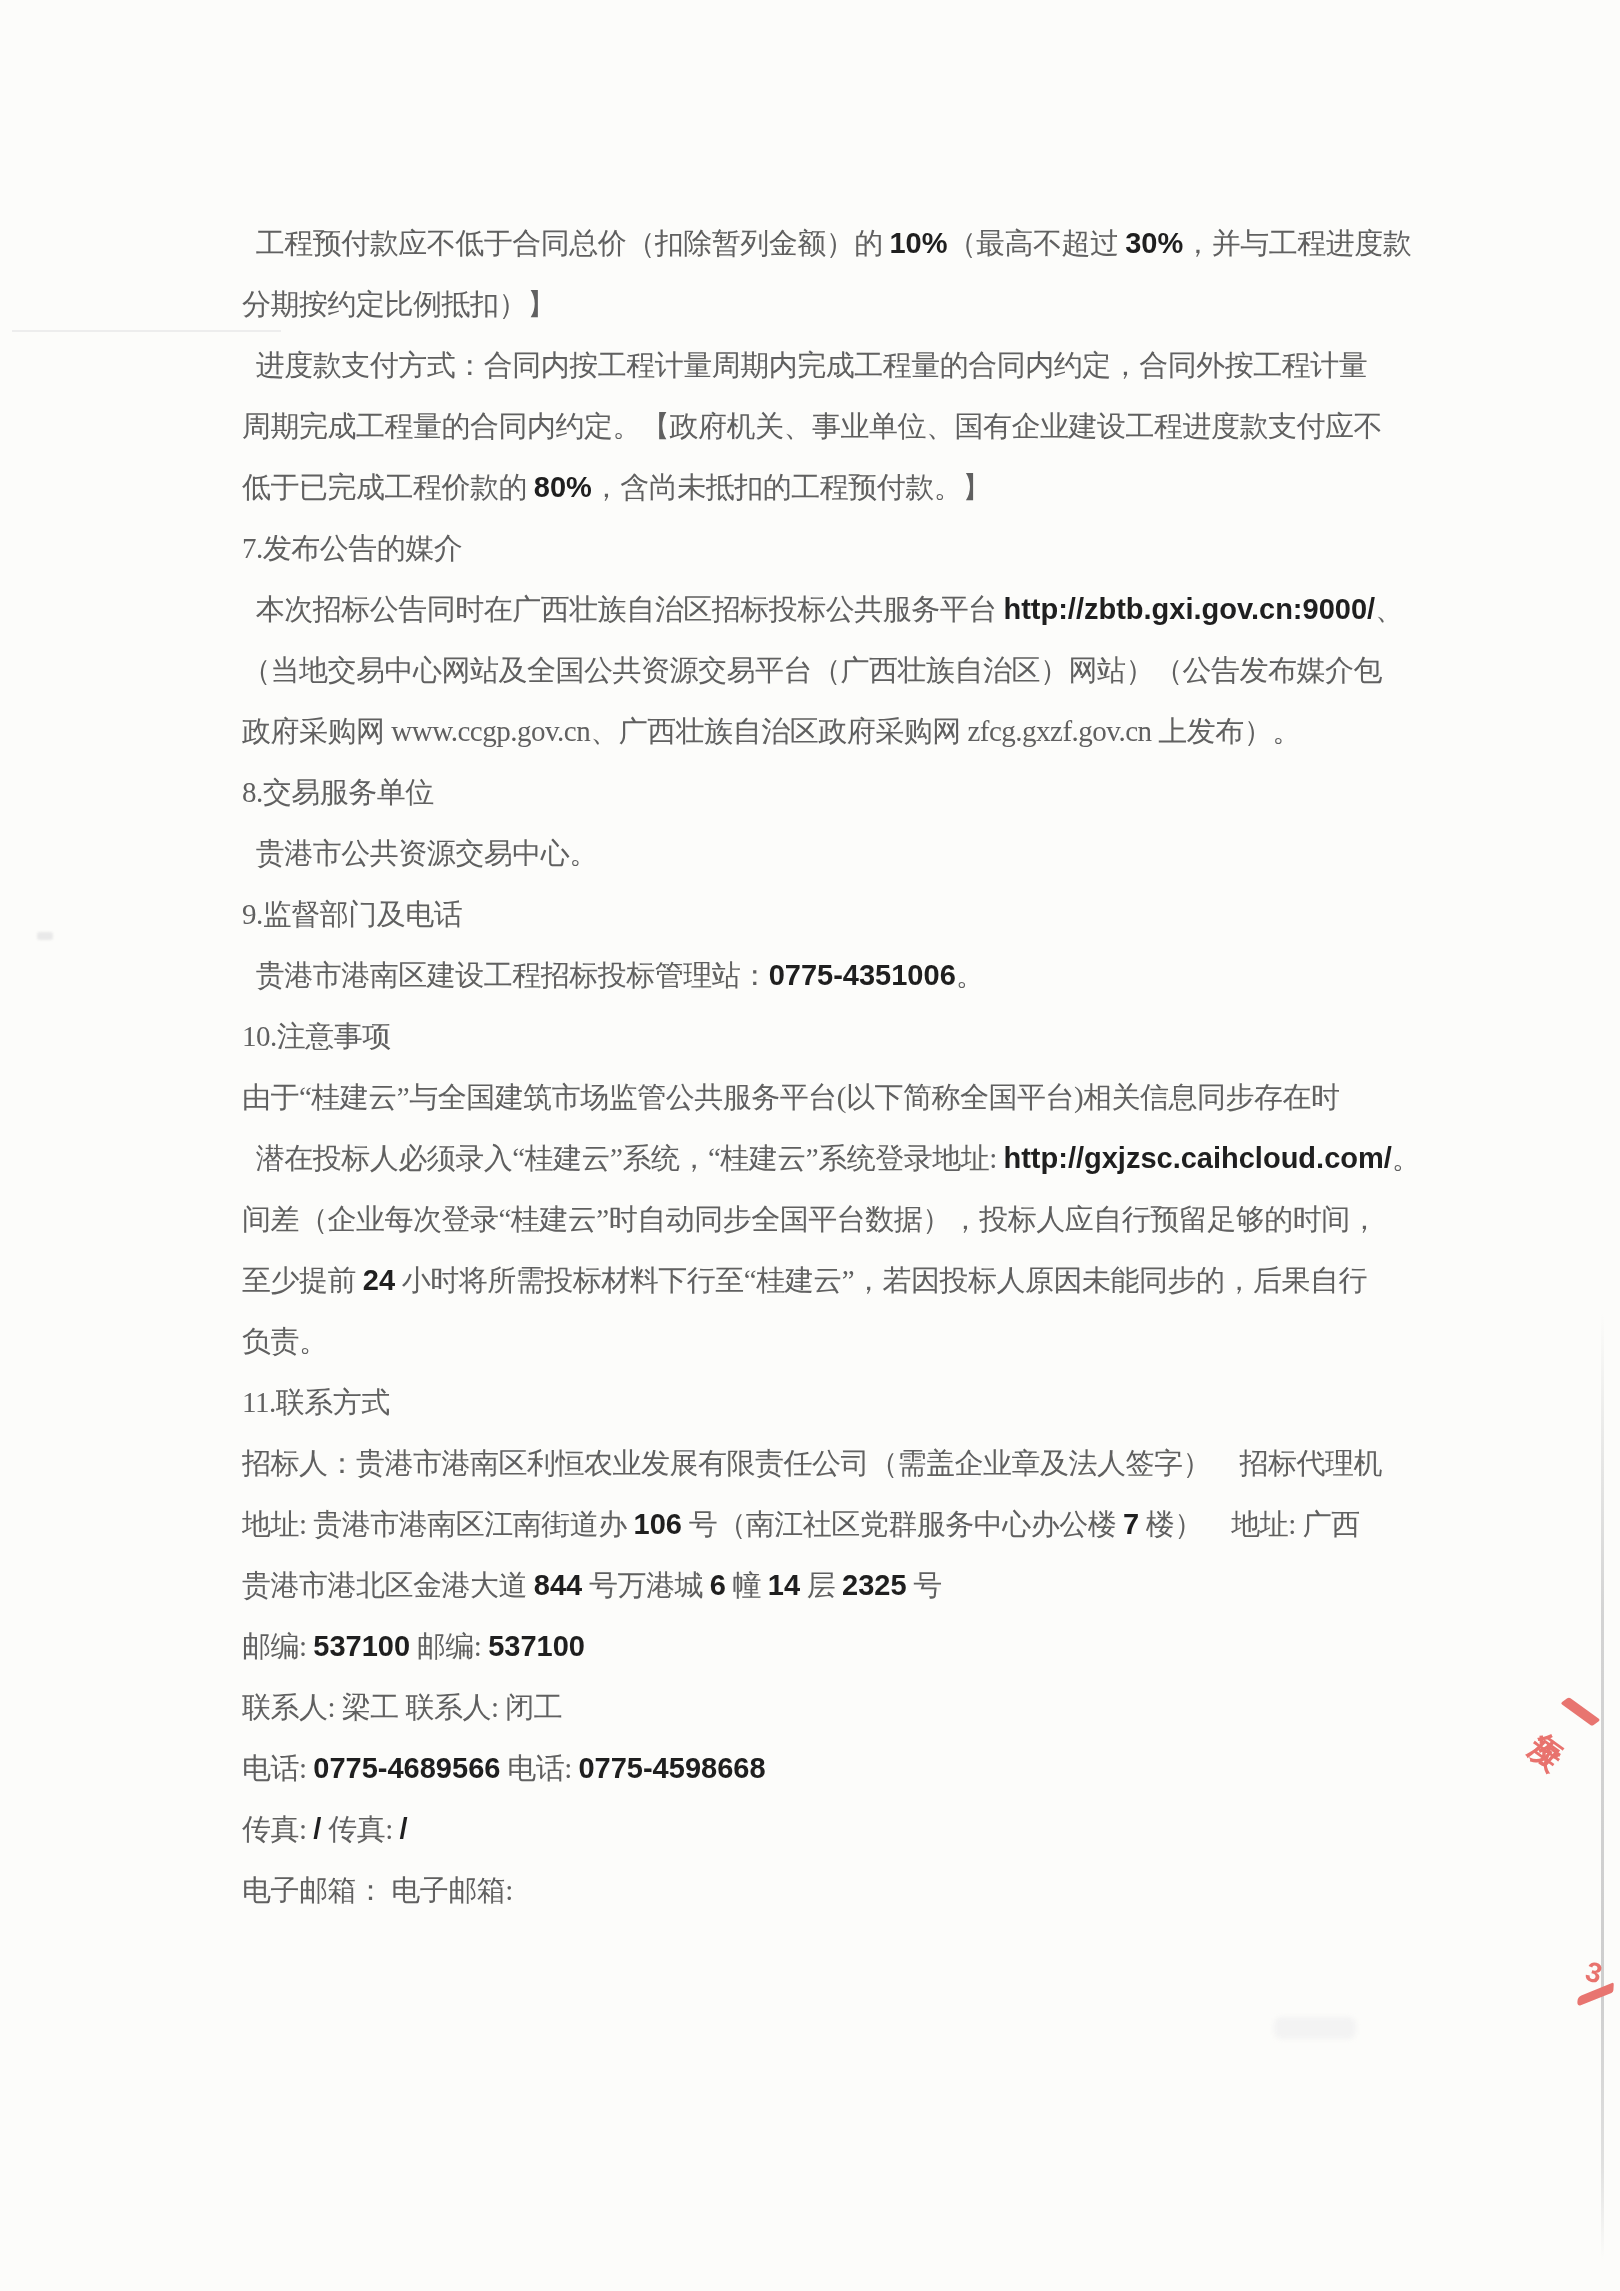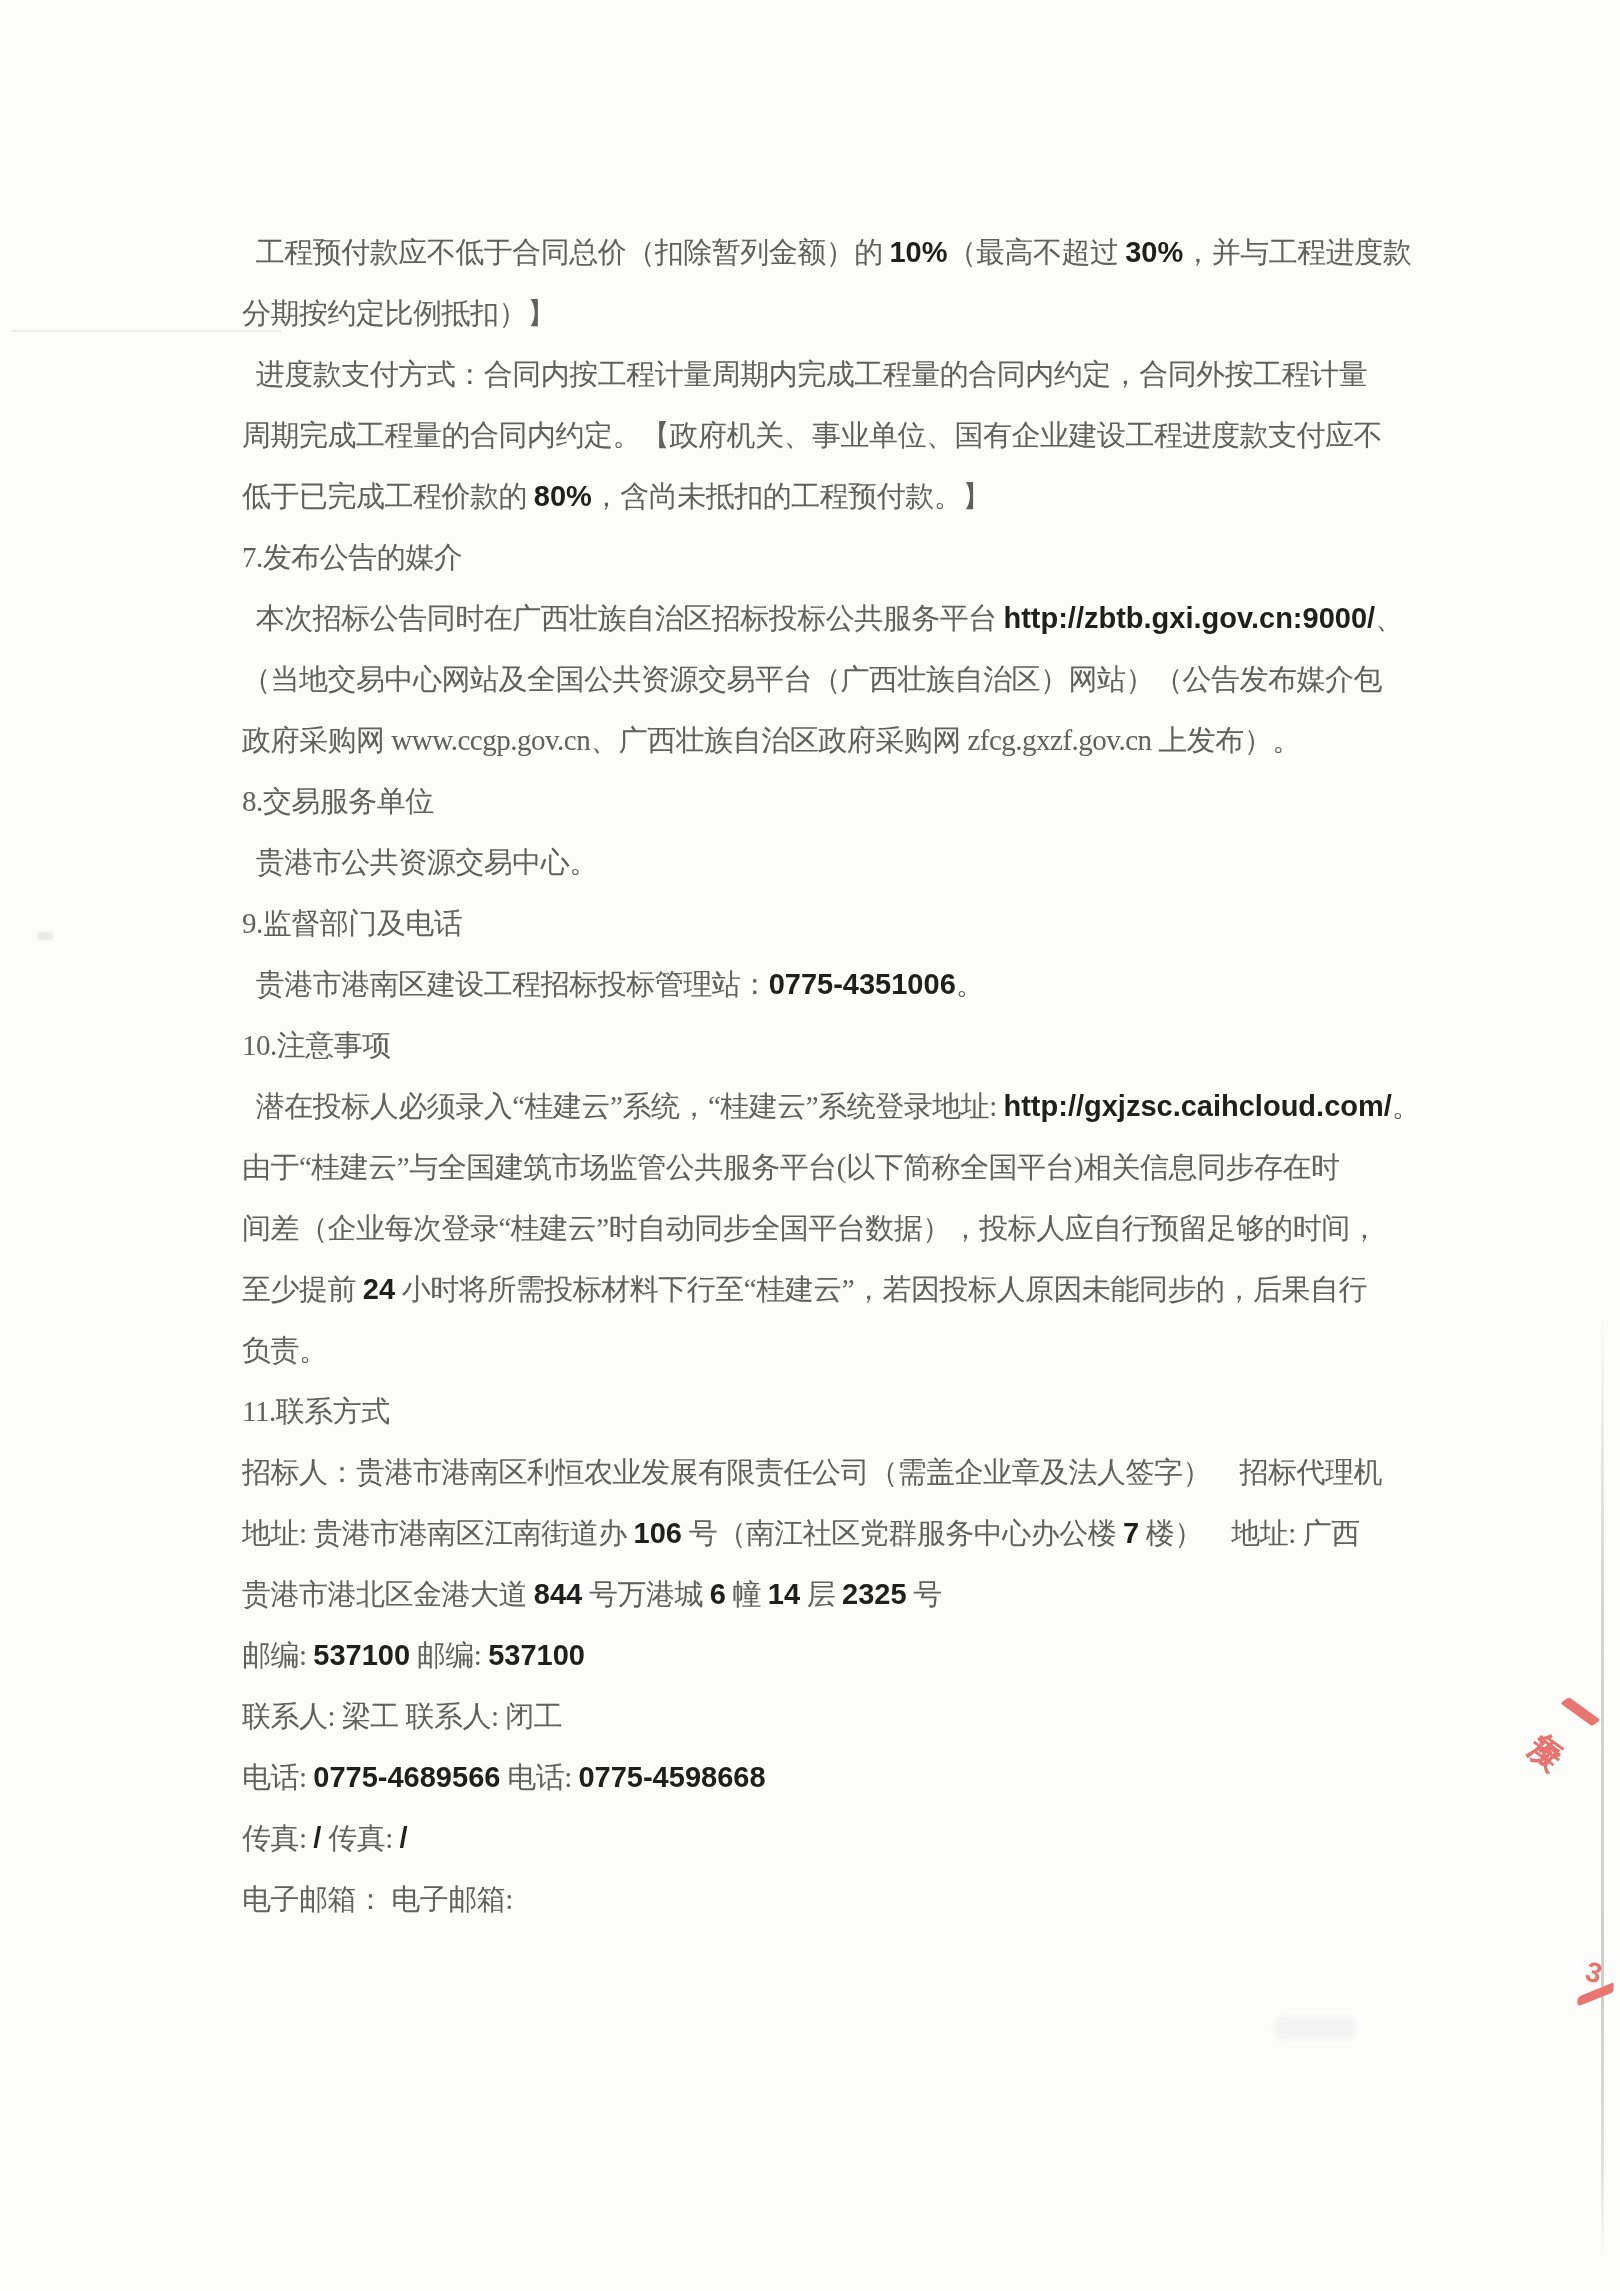--- a/index.html
+++ b/index.html
@@ -9,21 +9,21 @@
     font-family:"Liberation Serif","DejaVu Serif",serif;
   }
   .page{
     position:relative;
     width:1620px;height:2292px;
     overflow:hidden;
     background:#fcfcfa;
   }
   .doc{
     position:absolute;
-    left:242px;top:222px;
+    left:242px;top:213px;
     width:1137px;
     font-size:29px;
     color:#606060;
     letter-spacing:-0.5px;
   }
   .line{
     height:61px;
     line-height:61px;
     white-space:nowrap;
   }
@@ -131,22 +131,22 @@
       <div class="line"><span class="seg">低于已完成工程价款的 </span><span class="seg b">80%</span><span class="seg">，含尚未抵扣的工程预付款。】</span></div>
       <div class="line"><span class="seg">7.发布公告的媒介</span></div>
       <div class="line ind"><span class="seg">本次招标公告同时在广西壮族自治区招标投标公共服务平台 </span><span class="seg b">http://zbtb.gxi.gov.cn:9000/</span><span class="seg">、</span></div>
       <div class="line"><span class="seg">（当地交易中心网站及全国公共资源交易平台（广西壮族自治区）网站）（公告发布媒介包</span></div>
       <div class="line"><span class="seg">政府采购网 www.ccgp.gov.cn、广西壮族自治区政府采购网 zfcg.gxzf.gov.cn 上发布）。</span></div>
       <div class="line"><span class="seg">8.交易服务单位</span></div>
       <div class="line ind"><span class="seg">贵港市公共资源交易中心。</span></div>
       <div class="line"><span class="seg">9.监督部门及电话</span></div>
       <div class="line ind"><span class="seg">贵港市港南区建设工程招标投标管理站：</span><span class="seg b">0775-4351006</span><span class="seg">。</span></div>
       <div class="line"><span class="seg">10.注意事项</span></div>
+      <div class="line"><span class="seg">由于“桂建云”与全国建筑市场监管公共服务平台(以下简称全国平台)相关信息同步存在时</span></div>
       <div class="line ind"><span class="seg">潜在投标人必须录入“桂建云”系统，“桂建云”系统登录地址: </span><span class="seg b">http://gxjzsc.caihcloud.com/</span><span class="seg">。</span></div>
-      <div class="line"><span class="seg">由于“桂建云”与全国建筑市场监管公共服务平台(以下简称全国平台)相关信息同步存在时</span></div>
       <div class="line"><span class="seg">间差（企业每次登录“桂建云”时自动同步全国平台数据），投标人应自行预留足够的时间，</span></div>
       <div class="line"><span class="seg">至少提前 </span><span class="seg b">24</span><span class="seg"> 小时将所需投标材料下行至“桂建云”，若因投标人原因未能同步的，后果自行</span></div>
       <div class="line"><span class="seg">负责。</span></div>
       <div class="line"><span class="seg">11.联系方式</span></div>
       <div class="line"><span class="seg">招标人：贵港市港南区利恒农业发展有限责任公司（需盖企业章及法人签字）　招标代理机</span></div>
       <div class="line"><span class="seg">地址: 贵港市港南区江南街道办 </span><span class="seg b">106</span><span class="seg"> 号（南江社区党群服务中心办公楼 </span><span class="seg b">7</span><span class="seg"> 楼）　地址: 广西</span></div>
       <div class="line"><span class="seg">贵港市港北区金港大道 </span><span class="seg b">844</span><span class="seg"> 号万港城 </span><span class="seg b">6</span><span class="seg"> 幢 </span><span class="seg b">14</span><span class="seg"> 层 </span><span class="seg b">2325</span><span class="seg"> 号</span></div>
       <div class="line"><span class="seg">邮编: </span><span class="seg b">537100</span><span class="seg"> 邮编: </span><span class="seg b">537100</span></div>
       <div class="line"><span class="seg">联系人: 梁工 联系人: 闭工</span></div>
       <div class="line"><span class="seg">电话: </span><span class="seg b">0775-4689566</span><span class="seg"> 电话: </span><span class="seg b">0775-4598668</span></div>

